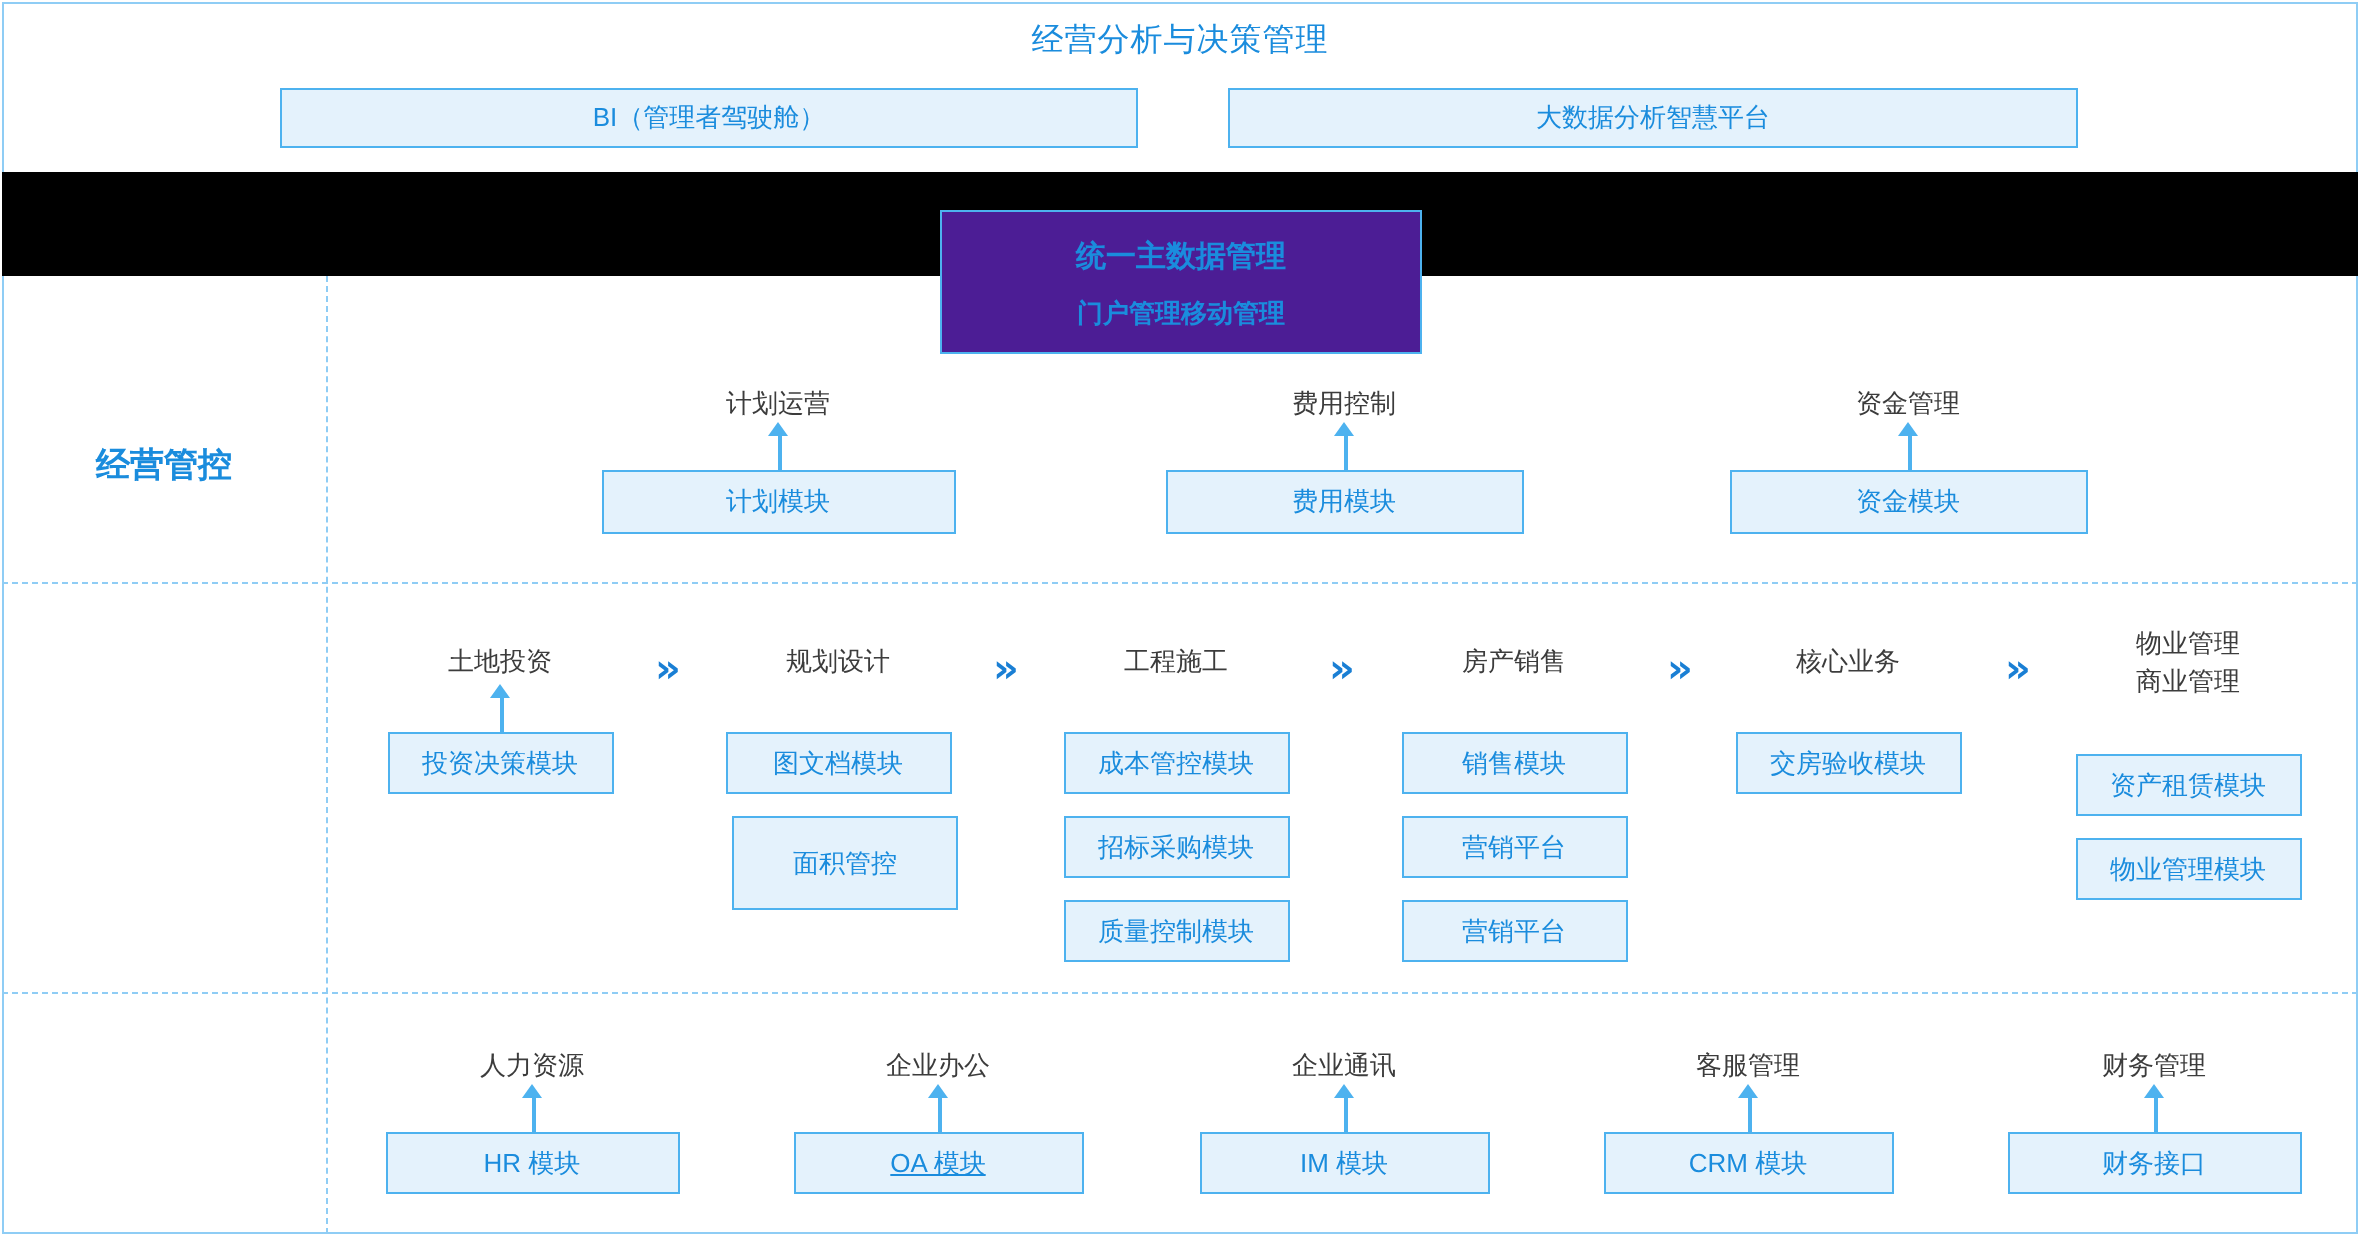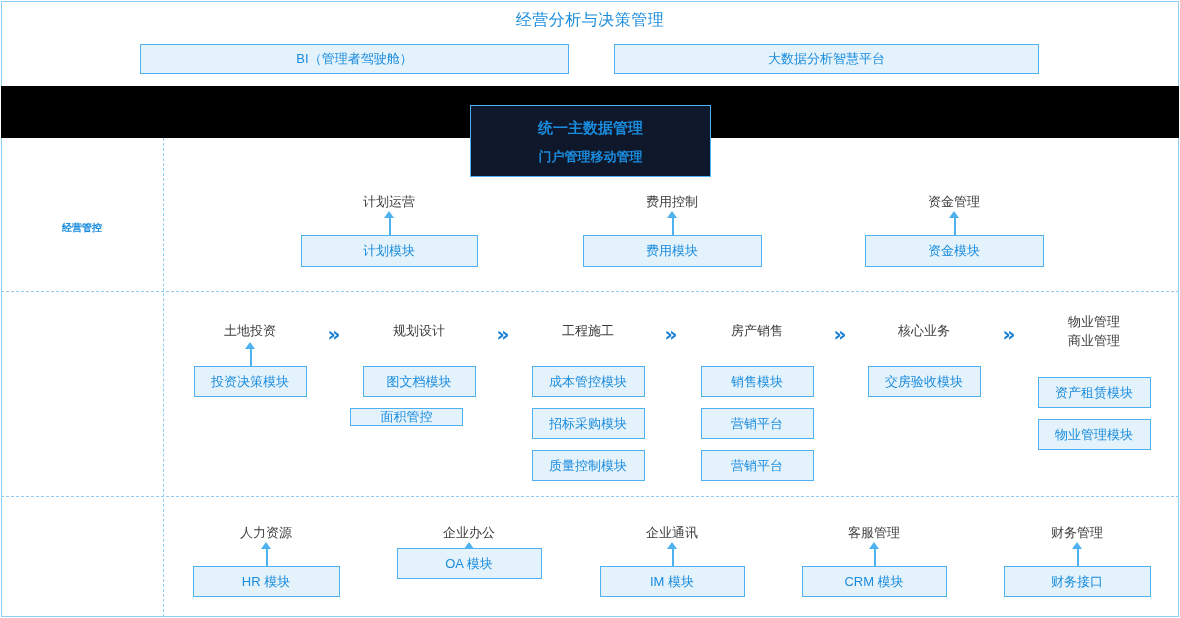--- a/index.html
+++ b/index.html
@@ -60,21 +60,21 @@
     left:1px; top:86px;
     width:1178px; height:52px;
     background:#000000;
   }
 
   
   .master-card{
     position:absolute;
     left:470px; top:105px;
     width:241px; height:72px;
-    background:#0f172a;
+    background:#4c1d95;
     border:1px solid #4db2ef;
     box-sizing:border-box;
     z-index:5;
   }
   .master-title{
     position:absolute;
     left:0; top:13px; width:239px;
     text-align:center;
     font-size:15px;
     font-weight:bold;
@@ -109,21 +109,21 @@
   }
   #hline-1{ top:291px; }
   #hline-2{ top:496px; }
 
   
   .row-label{
     position:absolute;
     left:1px;
     width:162px;
     text-align:center;
-    font-size:10px;
+    font-size:17px;
     font-weight:bold;
     color:#1a8cdd;
   }
   #row-label-0{ top:221px; }
   #row-label-1{ top:388px; }
   #row-label-2{ top:551px; }
 
   
   .mbox{
     position:absolute;
@@ -251,21 +251,21 @@
       </div>
       <div class="mbox" style="left: 193.5px; top: 366px; width: 113px; height: 31px;">
         <span>投资决策模块</span>
       </div>
       <div class="cap" style="left: 329px; top: 321px; width: 180px;">
         <div>规划设计</div>
       </div>
       <div class="mbox" style="left: 362.5px; top: 366px; width: 113px; height: 31px;">
         <span>图文档模块</span>
       </div>
-      <div class="mbox" style="left: 350px; top: 408px; width: 113px; height: 18px;">
+      <div class="mbox" style="left: 366px; top: 408px; width: 113px; height: 47px;">
         <span>面积管控</span>
       </div>
       <div class="cap" style="left: 498px; top: 321px; width: 180px;">
         <div>工程施工</div>
       </div>
       <div class="mbox" style="left: 531.5px; top: 366px; width: 113px; height: 31px;">
         <span>成本管控模块</span>
       </div>
       <div class="mbox" style="left: 531.5px; top: 408px; width: 113px; height: 31px;">
         <span>招标采购模块</span>
@@ -316,21 +316,21 @@
       <div class="mbox" style="left: 192.5px; top: 566px; width: 147px; height: 31px;">
         <span>HR 模块</span>
       </div>
       <div class="cap" style="left: 379px; top: 523px; width: 180px;">
         <div>企业办公</div>
       </div>
       <div class="uparrow" style="left: 463.5px; top: 542px; height: 24px;">
         <div class="stem" style="height: 19px;"></div>
         <div class="head"></div>
       </div>
-      <div class="mbox" style="left: 396.5px; top: 548px; width: 145px; height: 31px;">
+      <div class="mbox" style="left: 396.5px; top: 566px; width: 145px; height: 31px; text-decoration: underline;">
         <span>OA 模块</span>
       </div>
       <div class="cap" style="left: 582px; top: 523px; width: 180px;">
         <div>企业通讯</div>
       </div>
       <div class="uparrow" style="left: 666.5px; top: 542px; height: 24px;">
         <div class="stem" style="height: 19px;"></div>
         <div class="head"></div>
       </div>
       <div class="mbox" style="left: 599.5px; top: 566px; width: 145px; height: 31px;">

